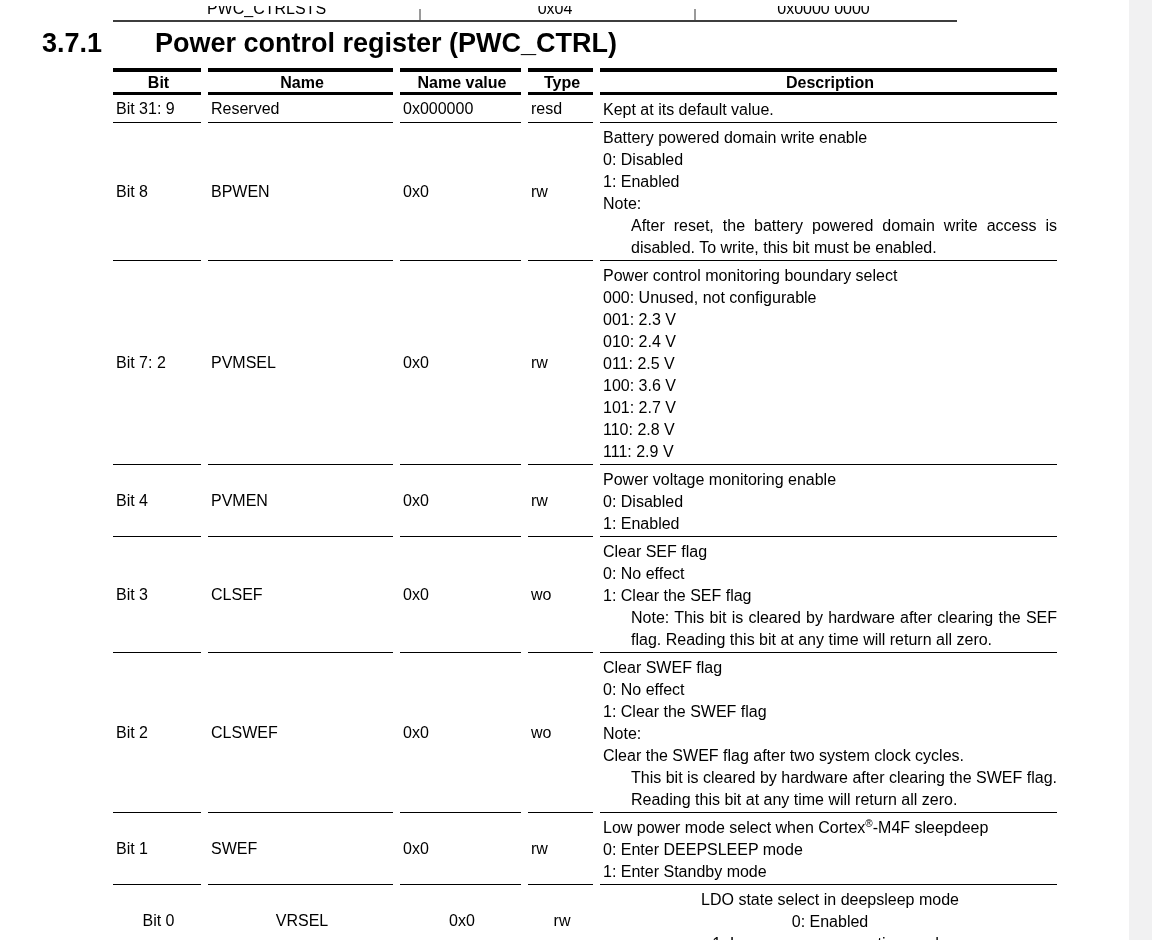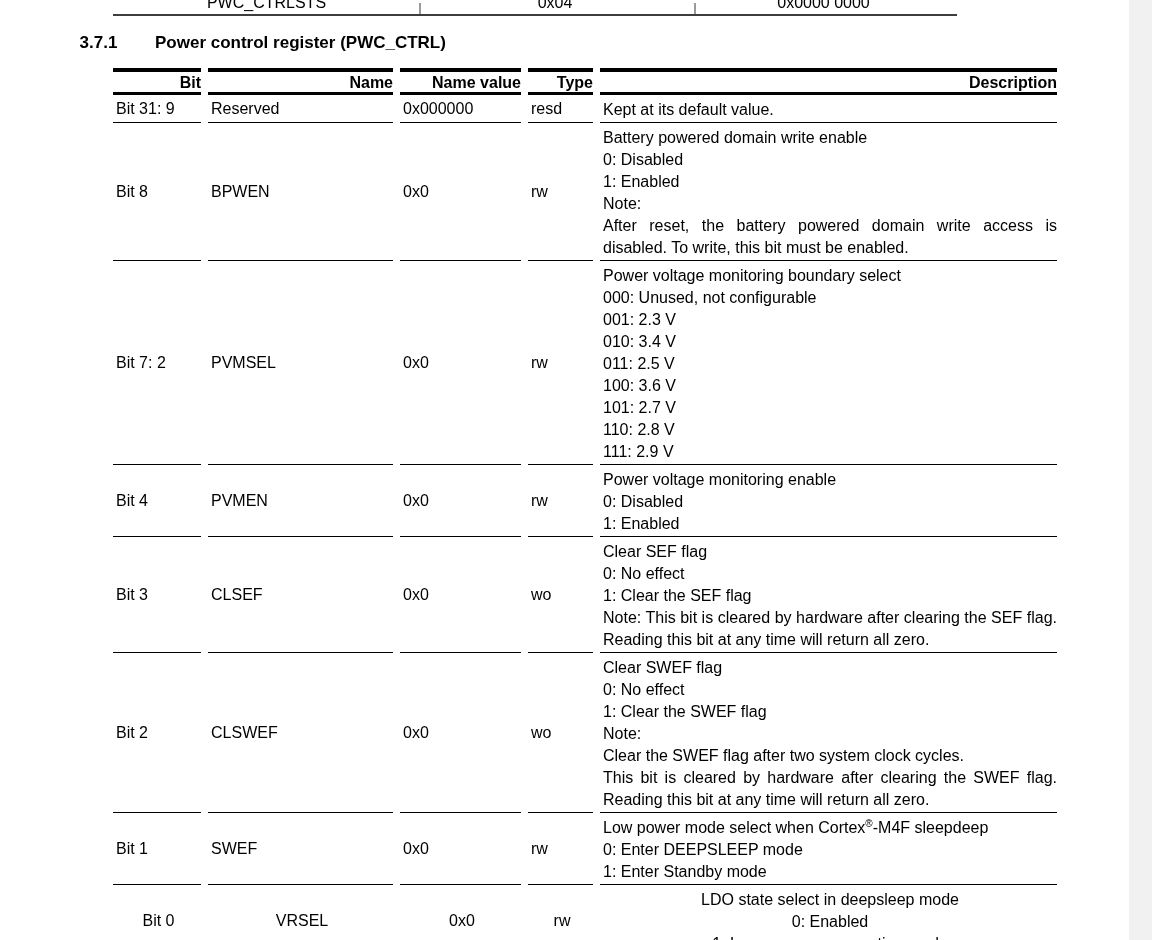--- a/index.html
+++ b/index.html
@@ -15,21 +15,21 @@
     width: 1152px; height: 940px;
   }
   
   .right-gutter {
     position: absolute; top: 0; right: 0;
     width: 23px; height: 940px;
     background: #f1f1f2;
   }
   
   .frag {
-    position: absolute; top: 0; left: 0; width: 1152px; height: 18px;
+    position: absolute; top: 6px; left: 0; width: 1152px; height: 18px;
     overflow: hidden;
   }
   .frag-cell {
     position: absolute; top: -6px;
     font-size: 16px; line-height: 18px;
     text-align: center;
   }
   .frag-cell.c0 { left: 113px; width: 307px; }
   .frag-cell.c1 { left: 420px; width: 270px; }
   .frag-cell.c2 { left: 690px; width: 267px; }
@@ -39,58 +39,57 @@
   }
   .frag-tick {
     position: absolute; top: 3px; width: 2px; height: 11px;
     background: #9a9a9a;
   }
   .frag-tick.t0 { left: 419px; }
   .frag-tick.t1 { left: 694px; }
   
   .heading {
     position: absolute; top: 27px; left: 42px;
-    font-size: 17px; font-weight: bold; line-height: 32px;
+    font-size: 27px; font-weight: bold; line-height: 32px;
     white-space: nowrap;
-    text-align: center;
   }
   .heading .num { display: inline-block; width: 113px; }
   
   table.reg {
     position: absolute; top: 68px; left: 106px;
     border-collapse: separate;
     border-spacing: 7px 0;
     table-layout: fixed;
     font-size: 16px;
   }
   table.reg th {
     border-top: 4px solid #000;
     border-bottom: 3px solid #000;
-    text-align: right;
+    text-align: center;
     font-weight: bold;
     font-size: 16px;
     line-height: 19px;
     padding: 1px 0 0 3px;
     white-space: nowrap;
   }
   table.reg td {
     border-bottom: 1.5px solid #000;
     padding: 0 0 0 3px;
     vertical-align: middle;
     line-height: 22px;
     white-space: nowrap;
   }
   table.reg tr:last-child td { border-bottom: 3px solid #000; text-align: center; }
   table.reg td.desc {
     vertical-align: top;
     padding: 4px 0 1px 3px;
     white-space: normal;
   }
   .desc .line { line-height: 22px; }
-  .desc .line.just { text-align: justify; }
+  .desc .line.just { text-align: justify; margin-left: 28px; }
   .desc sup { font-size: 10px; line-height: 0; }
 </style>
 </head>
 <body>
 
 <div class="page">
 
   <div class="frag">
     <div class="frag-cell c0">PWC_CTRLSTS</div>
     <div class="frag-cell c1">0x04</div>
@@ -143,24 +142,24 @@
             <div class="line">Note:</div>
             <div class="line just">After reset, the battery powered domain write access is disabled. To write, this bit must be enabled.</div>
           </td>
         </tr>
         <tr>
           <td class="bit">Bit 7: 2</td>
           <td class="name">PVMSEL</td>
           <td class="reset">0x0</td>
           <td class="type">rw</td>
           <td class="desc">
-            <div class="line">Power voltage monitoring boundary select</div>
+            <div class="line">Power control monitoring boundary select</div>
             <div class="line">000: Unused, not configurable</div>
             <div class="line">001: 2.3 V</div>
-            <div class="line">010: 3.4 V</div>
+            <div class="line">010: 2.4 V</div>
             <div class="line">011: 2.5 V</div>
             <div class="line">100: 3.6 V</div>
             <div class="line">101: 2.7 V</div>
             <div class="line">110: 2.8 V</div>
             <div class="line">111: 2.9 V</div>
           </td>
         </tr>
         <tr>
           <td class="bit">Bit 4</td>
           <td class="name">PVMEN</td>

